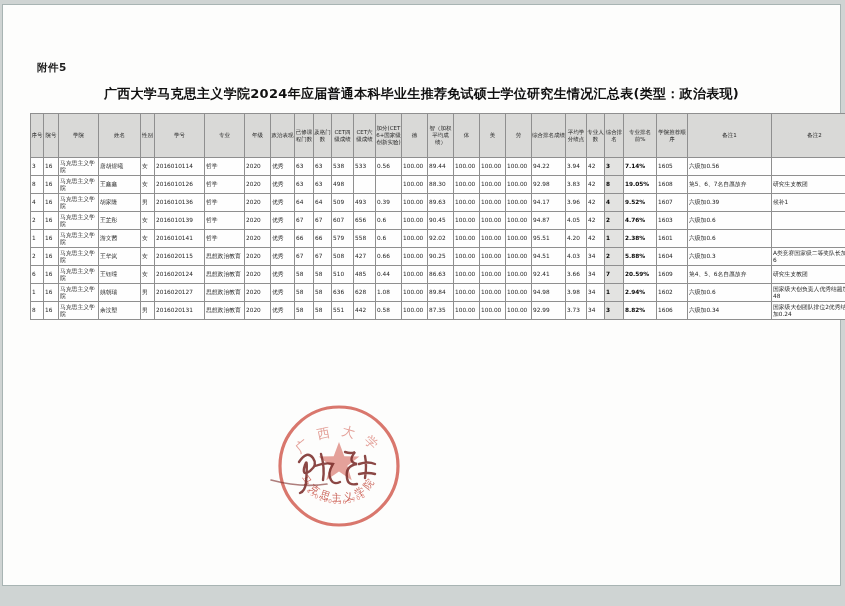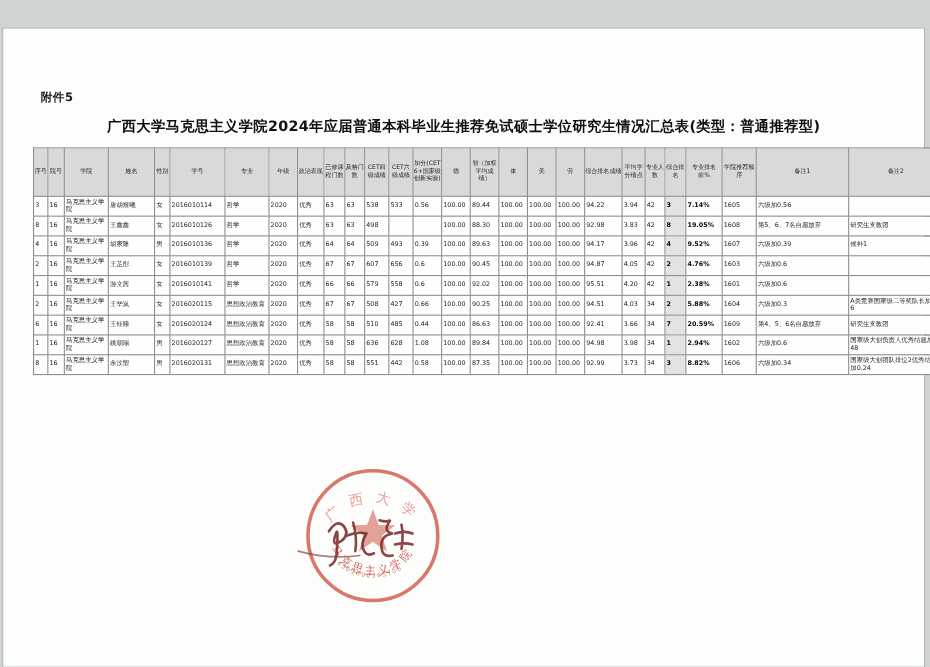--- a/index.html
+++ b/index.html
@@ -1,20 +1,20 @@
 <!DOCTYPE html>
 <html><head>
 <meta charset="utf-8">
 <style>
   * { margin:0; padding:0; box-sizing:border-box; }
   html,body { width:845px; height:606px; overflow:hidden;
     font-family:"DejaVu Sans","Liberation Sans",sans-serif;
     background:#cfd4d3; }
   .page { position:absolute; left:2px; top:4px; width:839px; height:582px;
-    background:#fdfdfc; border:1px solid #a8b4b3;margin-top:21px; }
+    background:#fdfdfc; border:1px solid #a8b4b3; }
   .attachment { position:absolute; left:34px; top:56px; font-size:10.5px;
     font-weight:bold; color:#1c1c1c; letter-spacing:0.5px; }
   .title { position:absolute; left:0; top:80px; width:100%; text-align:center;
     font-size:13px; font-weight:bold; color:#101010; letter-spacing:0.3px; }
   .doc-table { position:absolute; left:27px; top:108px; width:795px;
     border-collapse:collapse; table-layout:fixed; }
   .doc-table th, .doc-table td { border:1px solid #8f8f8f; color:#242424;
     overflow:hidden; word-break:break-all; }
   .doc-table th { background:#d9d9d7; font-size:5.5px; font-weight:500;
     text-align:center; vertical-align:middle; padding:1px 0; height:44px;
@@ -27,21 +27,21 @@
     overflow:visible; }
   .stamp text { font-family:"DejaVu Sans","Liberation Sans",sans-serif; }
 </style>
 </head>
 <body>
 
 <div class="page">
 
   <div class="attachment">附件5</div>
 
-  <div class="title">广西大学马克思主义学院2024年应届普通本科毕业生推荐免试硕士学位研究生情况汇总表(类型：普通推荐型)</div>
+  <div class="title">广西大学马克思主义学院2024年应届普通本科毕业生推荐免试硕士学位研究生情况汇总表(类型：政治表现)</div>
 
   <table class="doc-table">
     <colgroup id="cols">
         <col style="width: 13px;">
         <col style="width: 15px;">
         <col style="width: 40px;">
         <col style="width: 42px;">
         <col style="width: 14px;">
         <col style="width: 50px;">
         <col style="width: 40px;">

